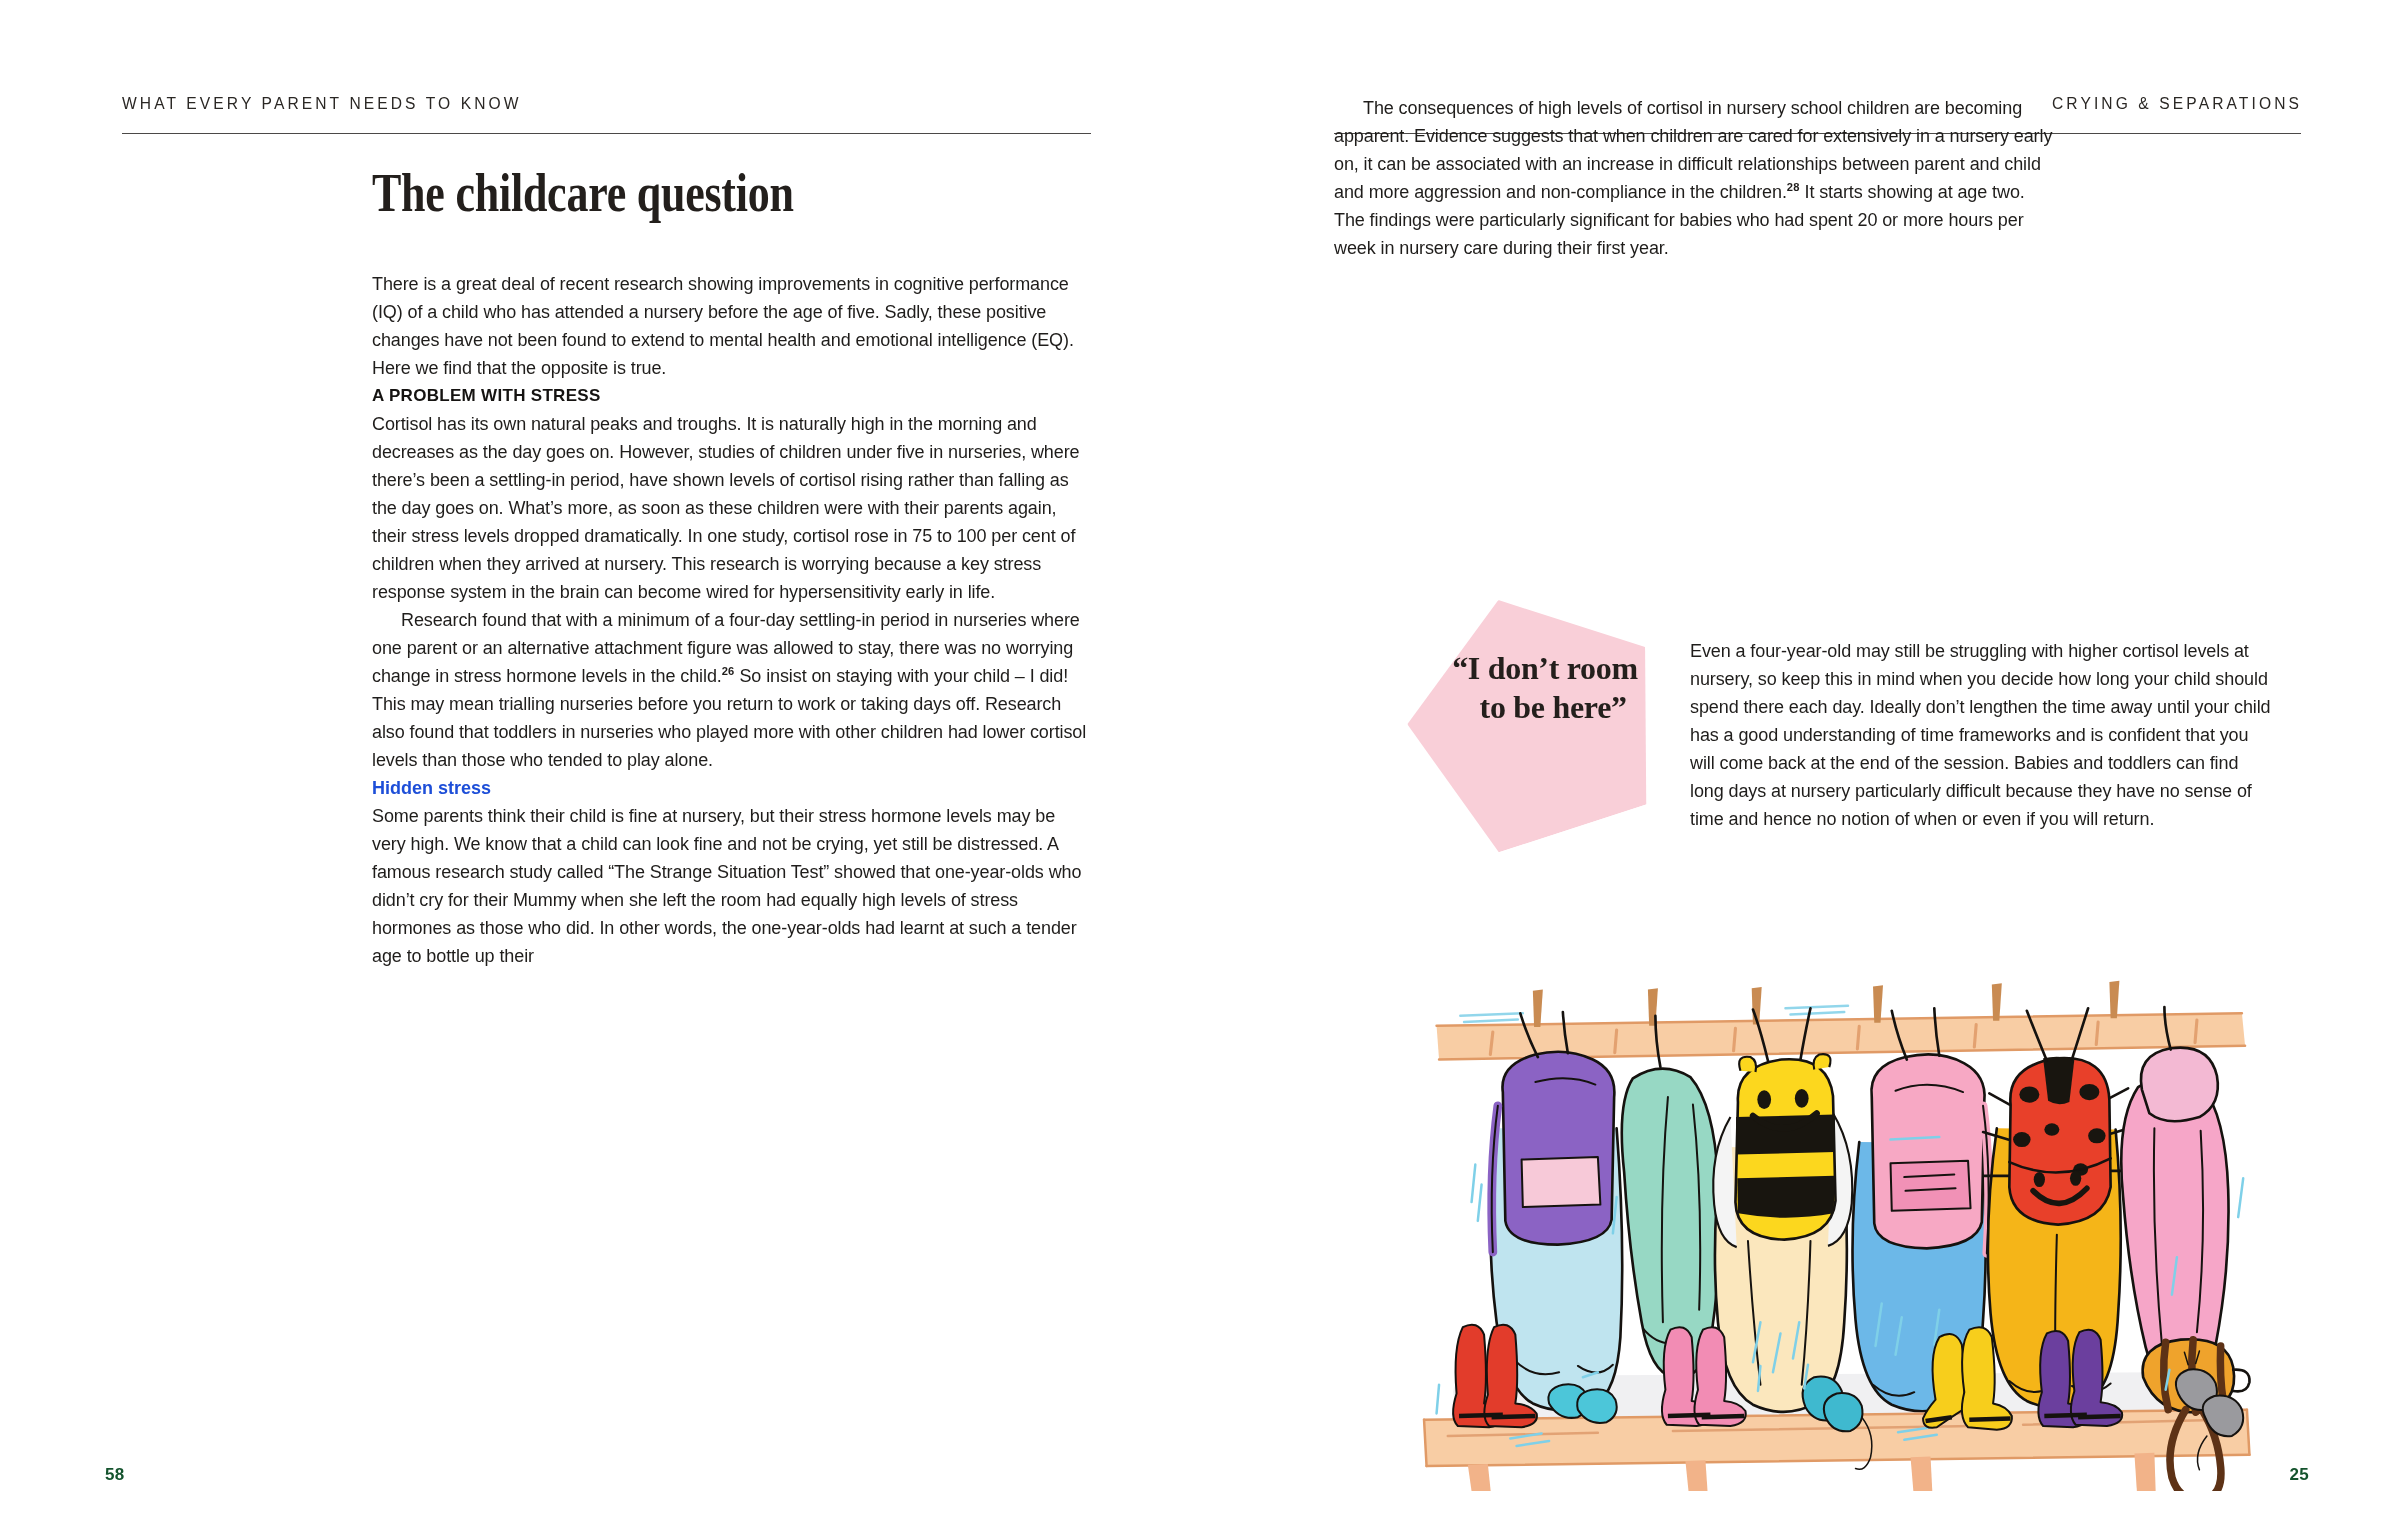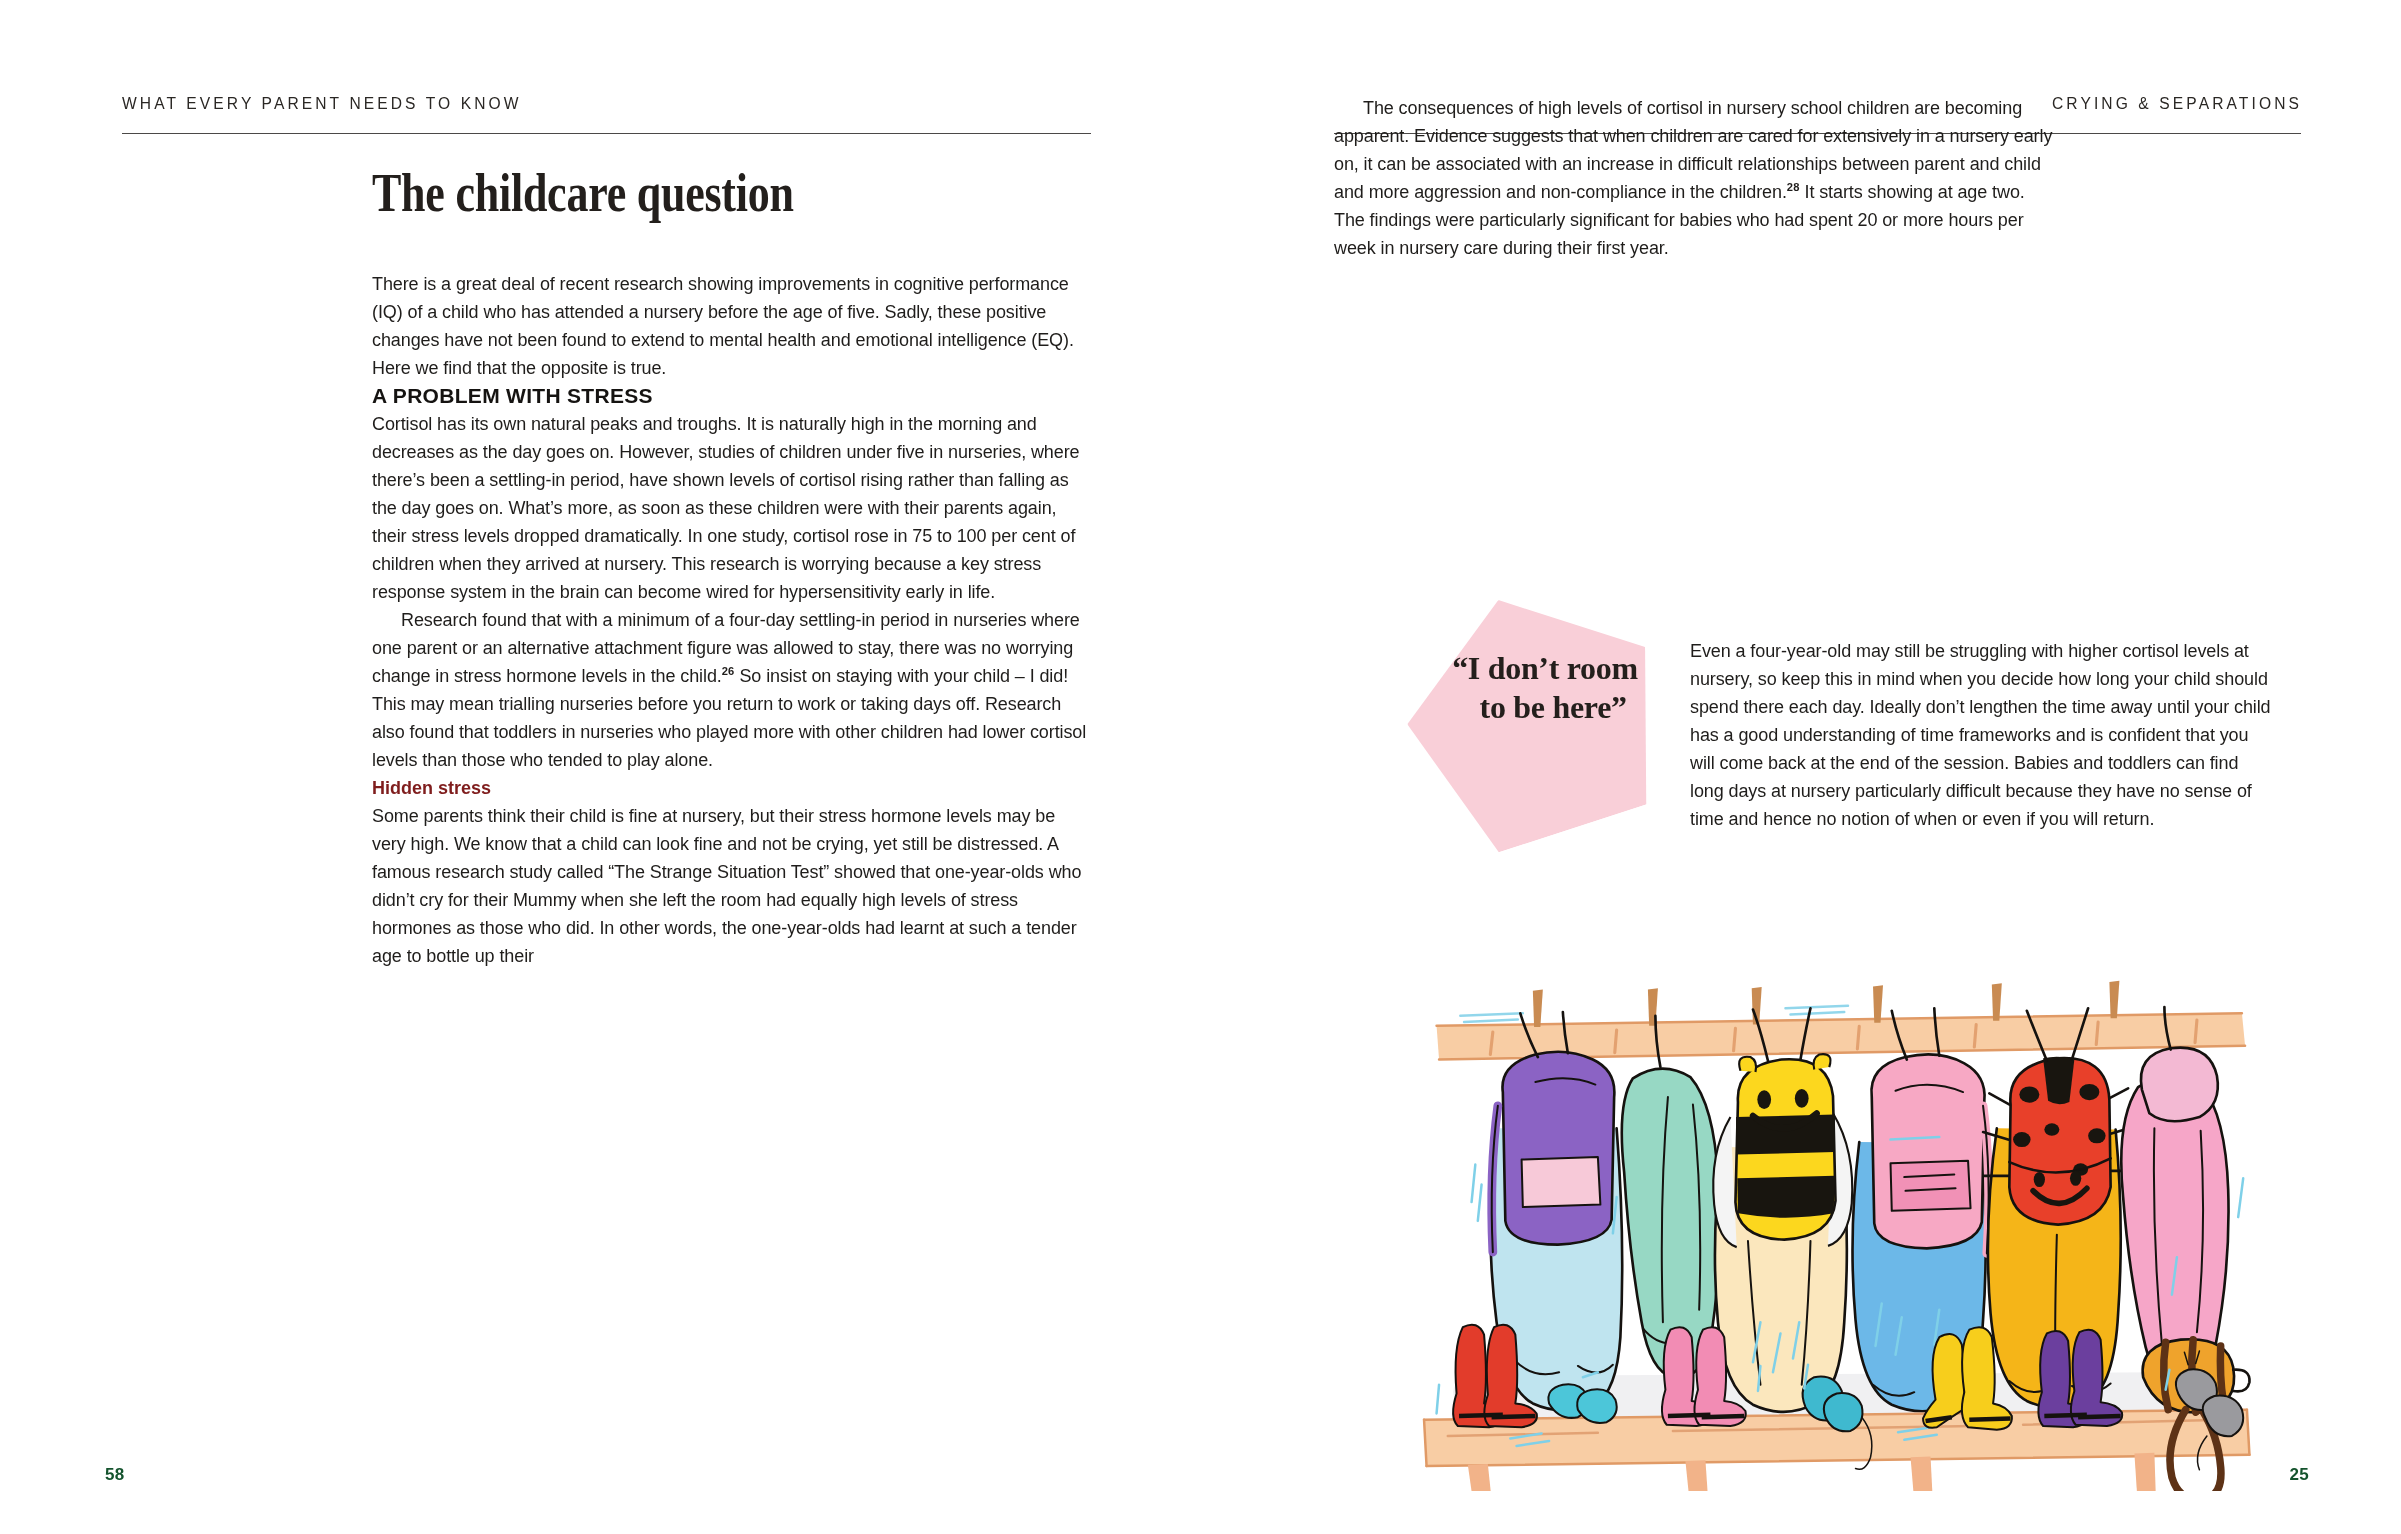--- a/index.html
+++ b/index.html
@@ -78,33 +78,33 @@
     width: 718px;
   }
   .col-right {
     left: 1334px;
     top: 94px;
     width: 720px;
   }
 
   .subhead-caps {
     font-weight: 700;
-    font-size: 21px;
+    font-size: 17px;
     letter-spacing: 0.3px;
     margin-top: 27.5px;
     margin-bottom: 0.6px;
     color: #151311;
   }
   .subhead-sent {
     font-weight: 700;
     font-size: 18px;
     letter-spacing: 0px;
     margin-top: 27.5px;
     margin-bottom: 0.6px;
-    color: #7f1d1d;
+    color: #1d4ed8;
   }
 
   sup.note {
     font-size: 0.62em;
     font-weight: 700;
     vertical-align: super;
     line-height: 0;
     letter-spacing: 0.2px;
   }
 

